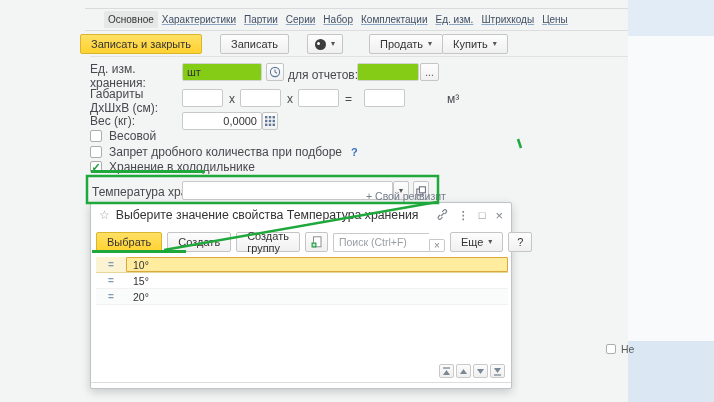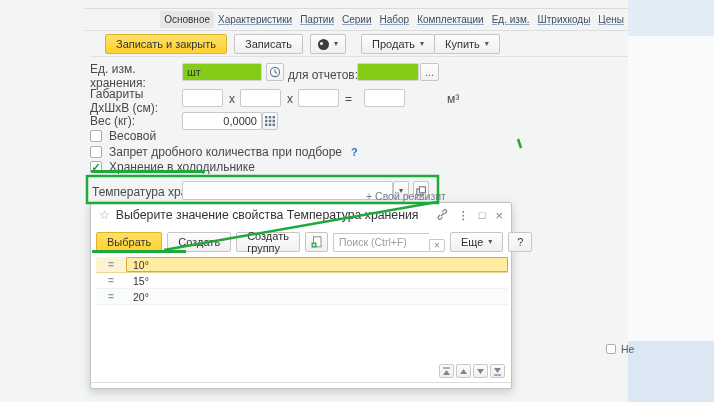--- a/index.html
+++ b/index.html
@@ -7,29 +7,29 @@
   body { font-family:"Liberation Sans", sans-serif; background:#f3f4f4; position:relative; overflow:hidden; color:#3c3c3c; }
   .abs { position:absolute; }
 
   
   #right-strip { left:628px; top:0; width:86px; height:402px; background:#f8fafc; }
   #right-strip .rs-top { position:absolute; left:0; top:0; width:100%; height:36px; background:#e2ecf7; }
   #right-strip .rs-bottom { position:absolute; left:0; top:341px; width:100%; height:61px; background:#dbe8f4; }
 
   
   #topline { left:85px; top:8px; width:543px; height:1px; background:#d8dadb; }
-  #tabs { left:88px; top:9px; width:540px; height:21px; display:flex; align-items:center; overflow:hidden; white-space:nowrap;justify-content:flex-end; }
+  #tabs { left:104px; top:9px; width:540px; height:21px; display:flex; align-items:center; overflow:hidden; white-space:nowrap; }
   .tab { font-size:10px; color:#3f4e63; padding:3px 4px; cursor:default; flex:0 0 auto; }
   .tab .t { text-decoration:underline; text-decoration-color:#8ea6c4; }
   .tab.active { background:#e6e7e7; border-radius:2px; color:#333; }
   .tab.active .t { text-decoration:none; }
   #tabline { left:85px; top:30px; width:543px; height:1px; background:#dcdddd; }
 
   
-  #toolbar { left:105px; top:34px; display:flex; gap:7px; align-items:center; }
+  #toolbar { left:80px; top:34px; display:flex; gap:18px; align-items:center; }
   .btn { height:20px; display:inline-flex; align-items:center; justify-content:center; padding:0 10px;
          background:linear-gradient(#fdfdfd,#f0f0f0); border:1px solid #c5c5c5; border-radius:2px;
          font-size:11px; color:#333; cursor:default; }
   .btn.yellow { background:linear-gradient(#ffe065,#ffd22f); border-color:#d8b52b; }
   .caret { font-size:8px; color:#555; margin-left:5px; line-height:1; }
   .btn-group { display:inline-flex; }
   .btn-group .btn + .btn { margin-left:-1px; }
   .circle-ic { width:11px; height:11px; border-radius:50%; background:#3c3c3c; position:relative; }
   .circle-ic::after { content:""; position:absolute; left:2px; top:3px; width:3px; height:3px; background:#fff; border-radius:50%; }
   #toolbar-sep { left:90px; top:56px; width:538px; height:1px; background:#e0e1e2; }

